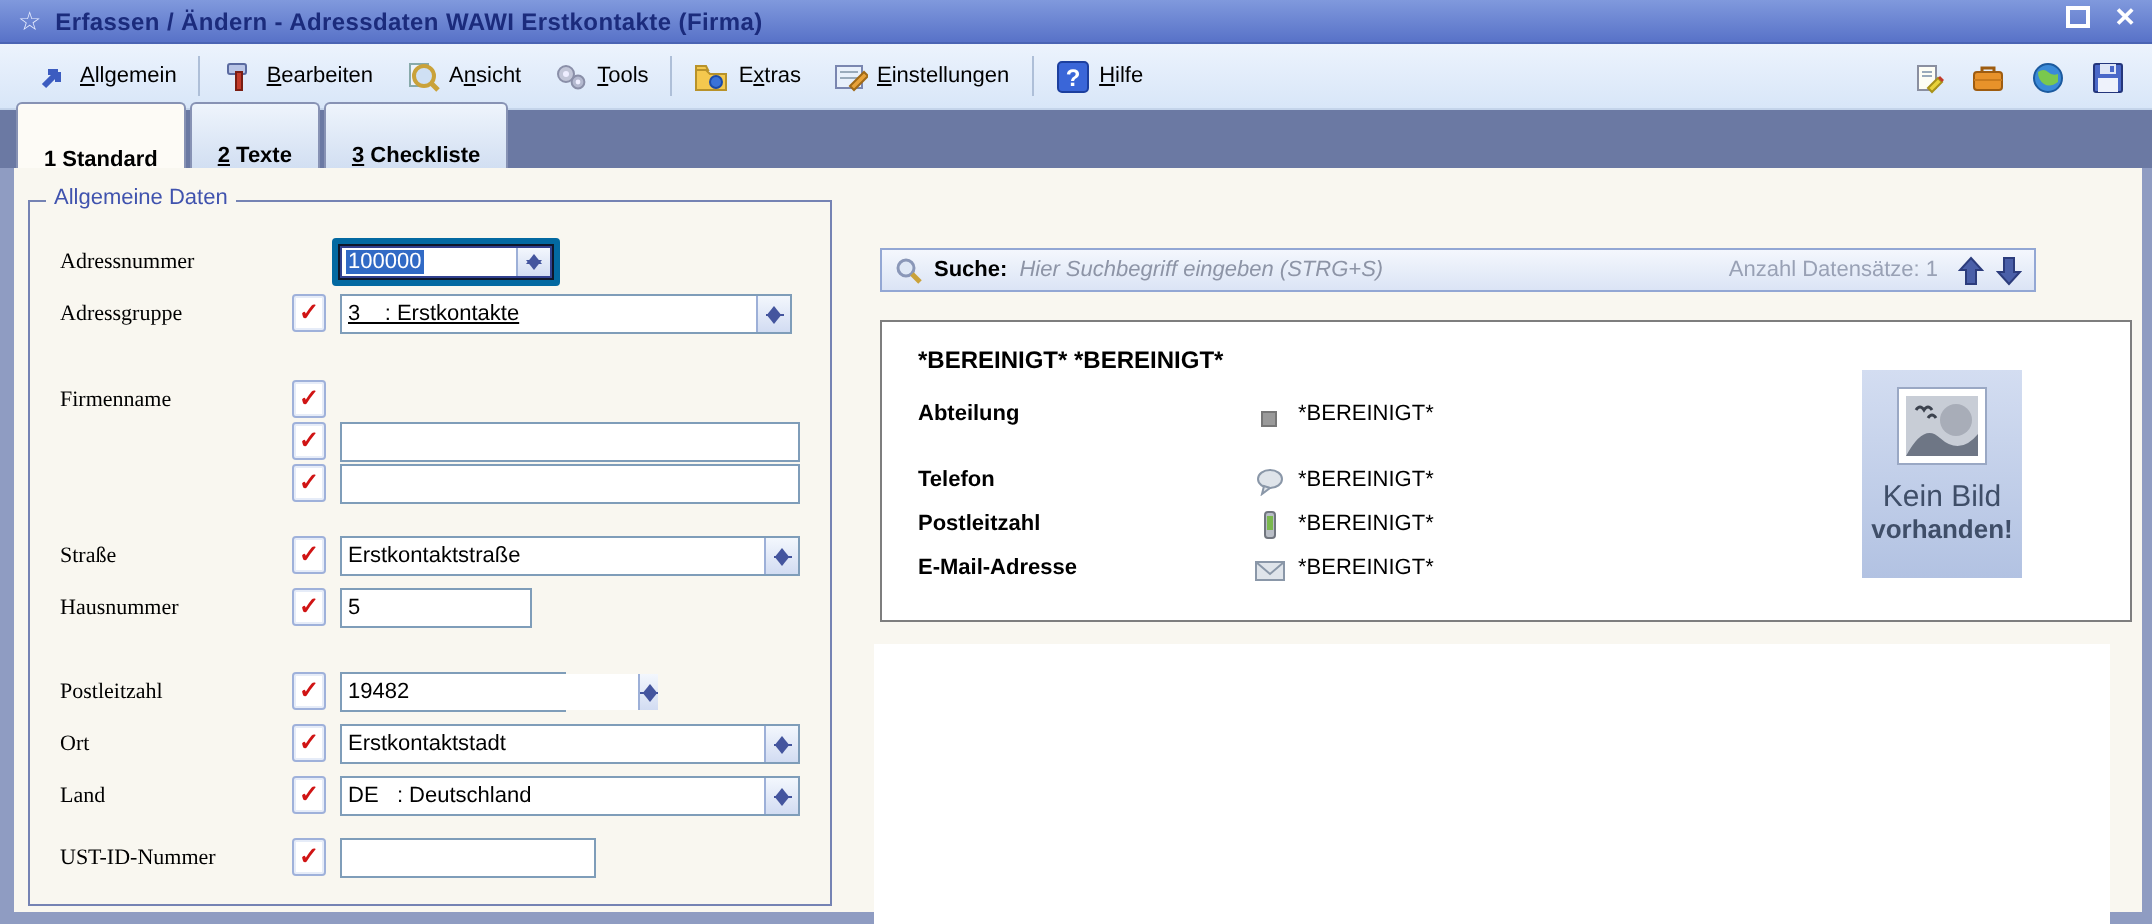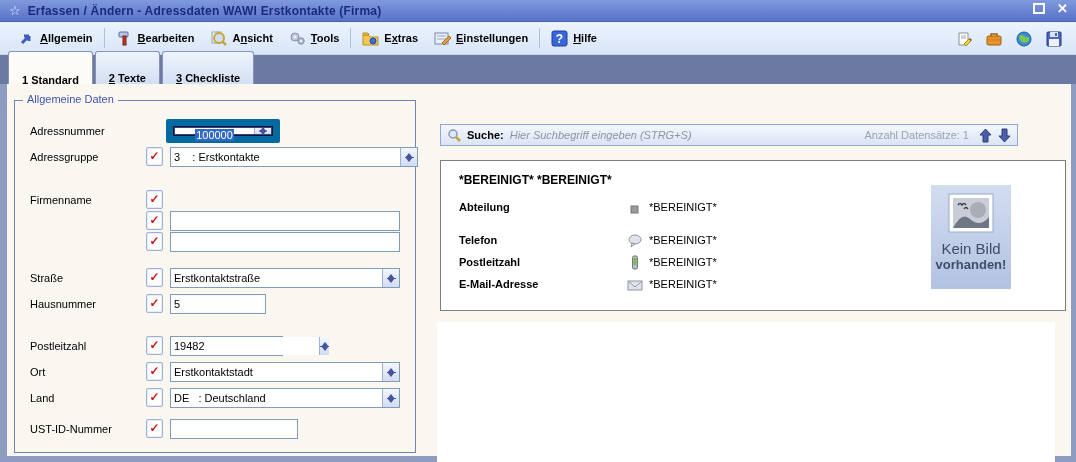--- a/index.html
+++ b/index.html
@@ -17,21 +17,21 @@
   .restore-box { width:12px; height:11px; border:2px solid #fff; background:transparent; }
   .close-x { color:#fff; font-size:13px; font-weight:bold; line-height:11px; }
 
   
   .menubar { position:absolute; left:0; top:22px; width:1076px; height:33px;
     background:linear-gradient(#ecf3fd,#d8e6f8); display:flex; align-items:center;
     border-bottom:1px solid #c4d4ea; }
   .menu-left { display:flex; align-items:center; height:100%; padding-left:10px; }
   .menu-item { display:flex; align-items:center; gap:5px; padding:0 8px; height:24px; cursor:default; }
   .menu-item .key { text-decoration:underline; }
-  .menu-item span { white-space:pre;font-weight:bold; }
+  .menu-item span { white-space:pre; }
   .menu-sep { width:1px; height:20px; background:#aebfd8; margin:0 3px; }
   .menu-right { position:absolute; right:14px; top:0; height:33px; display:flex; align-items:center; gap:14px; }
   .mi-icon { width:17px; height:17px; display:inline-block; }
 
   
   .tabband { position:absolute; left:0; top:55px; width:1076px; height:29px; background:#6b79a3; }
   .tabs { position:absolute; left:8px; bottom:0; display:flex; align-items:flex-end; }
   .tab { padding:16px 13px; border:1px solid #8792b4; border-bottom:none;
     border-radius:3px 3px 0 0; margin-right:2px; white-space:pre;font-weight:bold; }
   .tab.active { background:#fdfbf6; height:24px; line-height:24px; position:relative; z-index:2; }
@@ -42,38 +42,38 @@
   .strip-left  { position:absolute; left:0; top:84px; width:7px;  height:378px; background:#8f9cc2; }
   .strip-right { position:absolute; right:0; top:84px; width:5px; height:378px; background:#8f9cc2; z-index:6; }
   .strip-bottom{ position:absolute; left:0; top:456px; width:1076px; height:6px; background:#8f9cc2; }
 
   
   .groupbox { position:absolute; left:14px; top:100px; width:402px; height:353px;
     border:1px solid #7583b3; background:transparent; }
   .groupbox-title { position:absolute; left:8px; top:-8px; background:#f9f7f0;
     color:#4053ae; padding:0 4px; }
 
-  .flabel { position:absolute; left:30px; height:20px; line-height:20px; }
+  .flabel { position:absolute; left:30px; height:20px; line-height:20px;font-family:Liberation Serif, serif; }
   .check-btn { position:absolute; left:146px; width:17px; height:19px; background:#fff;
     border:1px solid #9fb1da; border-radius:2px; color:#d01414; font-weight:bold;
     font-size:12px; text-align:center; line-height:17px; box-shadow:0 0 0 1px #e6ecf8 inset; }
   .txt { border:1px solid #7f9db9; background:#fff; height:20px; padding:0 3px;
     font-family:"Liberation Sans",sans-serif; font-size:11px; }
   .txt-abs { position:absolute; }
   .combo { position:absolute; display:flex; height:20px; border:1px solid #7f9db9; background:#fff; }
   .combo input { flex:1; border:none; outline:none; padding:0 3px; background:#fff;
     font-family:"Liberation Sans",sans-serif; font-size:11px; }
   .spinner { width:17px; display:flex; flex-direction:column; align-items:center; justify-content:center;
     gap:1px; background:linear-gradient(#f3f7fd,#d2dcf2); border-left:1px solid #9db0d8; }
   .spin-up   { width:0; height:0; border:4px solid transparent; border-bottom:5px solid #44559e; margin-bottom:-2px; }
   .spin-line { width:9px; height:1px; background:#44559e; }
   .spin-down { width:0; height:0; border:4px solid transparent; border-top:5px solid #44559e; margin-top:-2px; }
 
   .spinfocus { position:absolute; left:166px; top:119px; width:114px; height:24px;
-    background:#0f172a; border:7px solid #0369a1; border-radius:2px; display:flex; padding:1px;text-align:center; }
+    background:#0f172a; border:3px solid #0369a1; border-radius:2px; display:flex; padding:1px; }
   .spinfocus .inner { flex:1; display:flex; border:1px solid #31408f; background:#fff; }
   .spinfocus .val { flex:1; padding:1px 2px; }
   .spinfocus .val .sel { background:#316ac5; color:#fff; padding:0 1px; }
 
   
   .searchbar { position:absolute; left:440px; top:124px; width:578px; height:22px;
     border:1px solid #93a7d4; background:linear-gradient(#f4f7fd,#dbe4f5);
     display:flex; align-items:center; padding:0 6px; gap:6px; }
   .searchbar .s-label { font-weight:bold; }
   .searchbar input { flex:1; border:none; outline:none; background:transparent;
@@ -224,21 +224,21 @@
       <div class="spinner">
           <span class="spin-up"></span>
           <span class="spin-line"></span>
           <span class="spin-down"></span>
         </div>
     </div>
   </div>
 
   <span class="flabel" style="top:147px;">Adressgruppe</span>
   <div class="check-btn" style="top:147px;">✓</div>
-  <div class="combo" style="left:170px; top:147px; width:248px;">
+  <div class="combo" style="left:170px; top:147px; width:226px;text-decoration:underline;">
     <input value="3    : Erstkontakte" style="">
     <div class="spinner">
         <span class="spin-up"></span>
         <span class="spin-line"></span>
         <span class="spin-down"></span>
       </div>
   </div>
 
   <span class="flabel" style="top:190px;">Firmenname</span>
   <div class="check-btn" style="top:190px;">✓</div>

